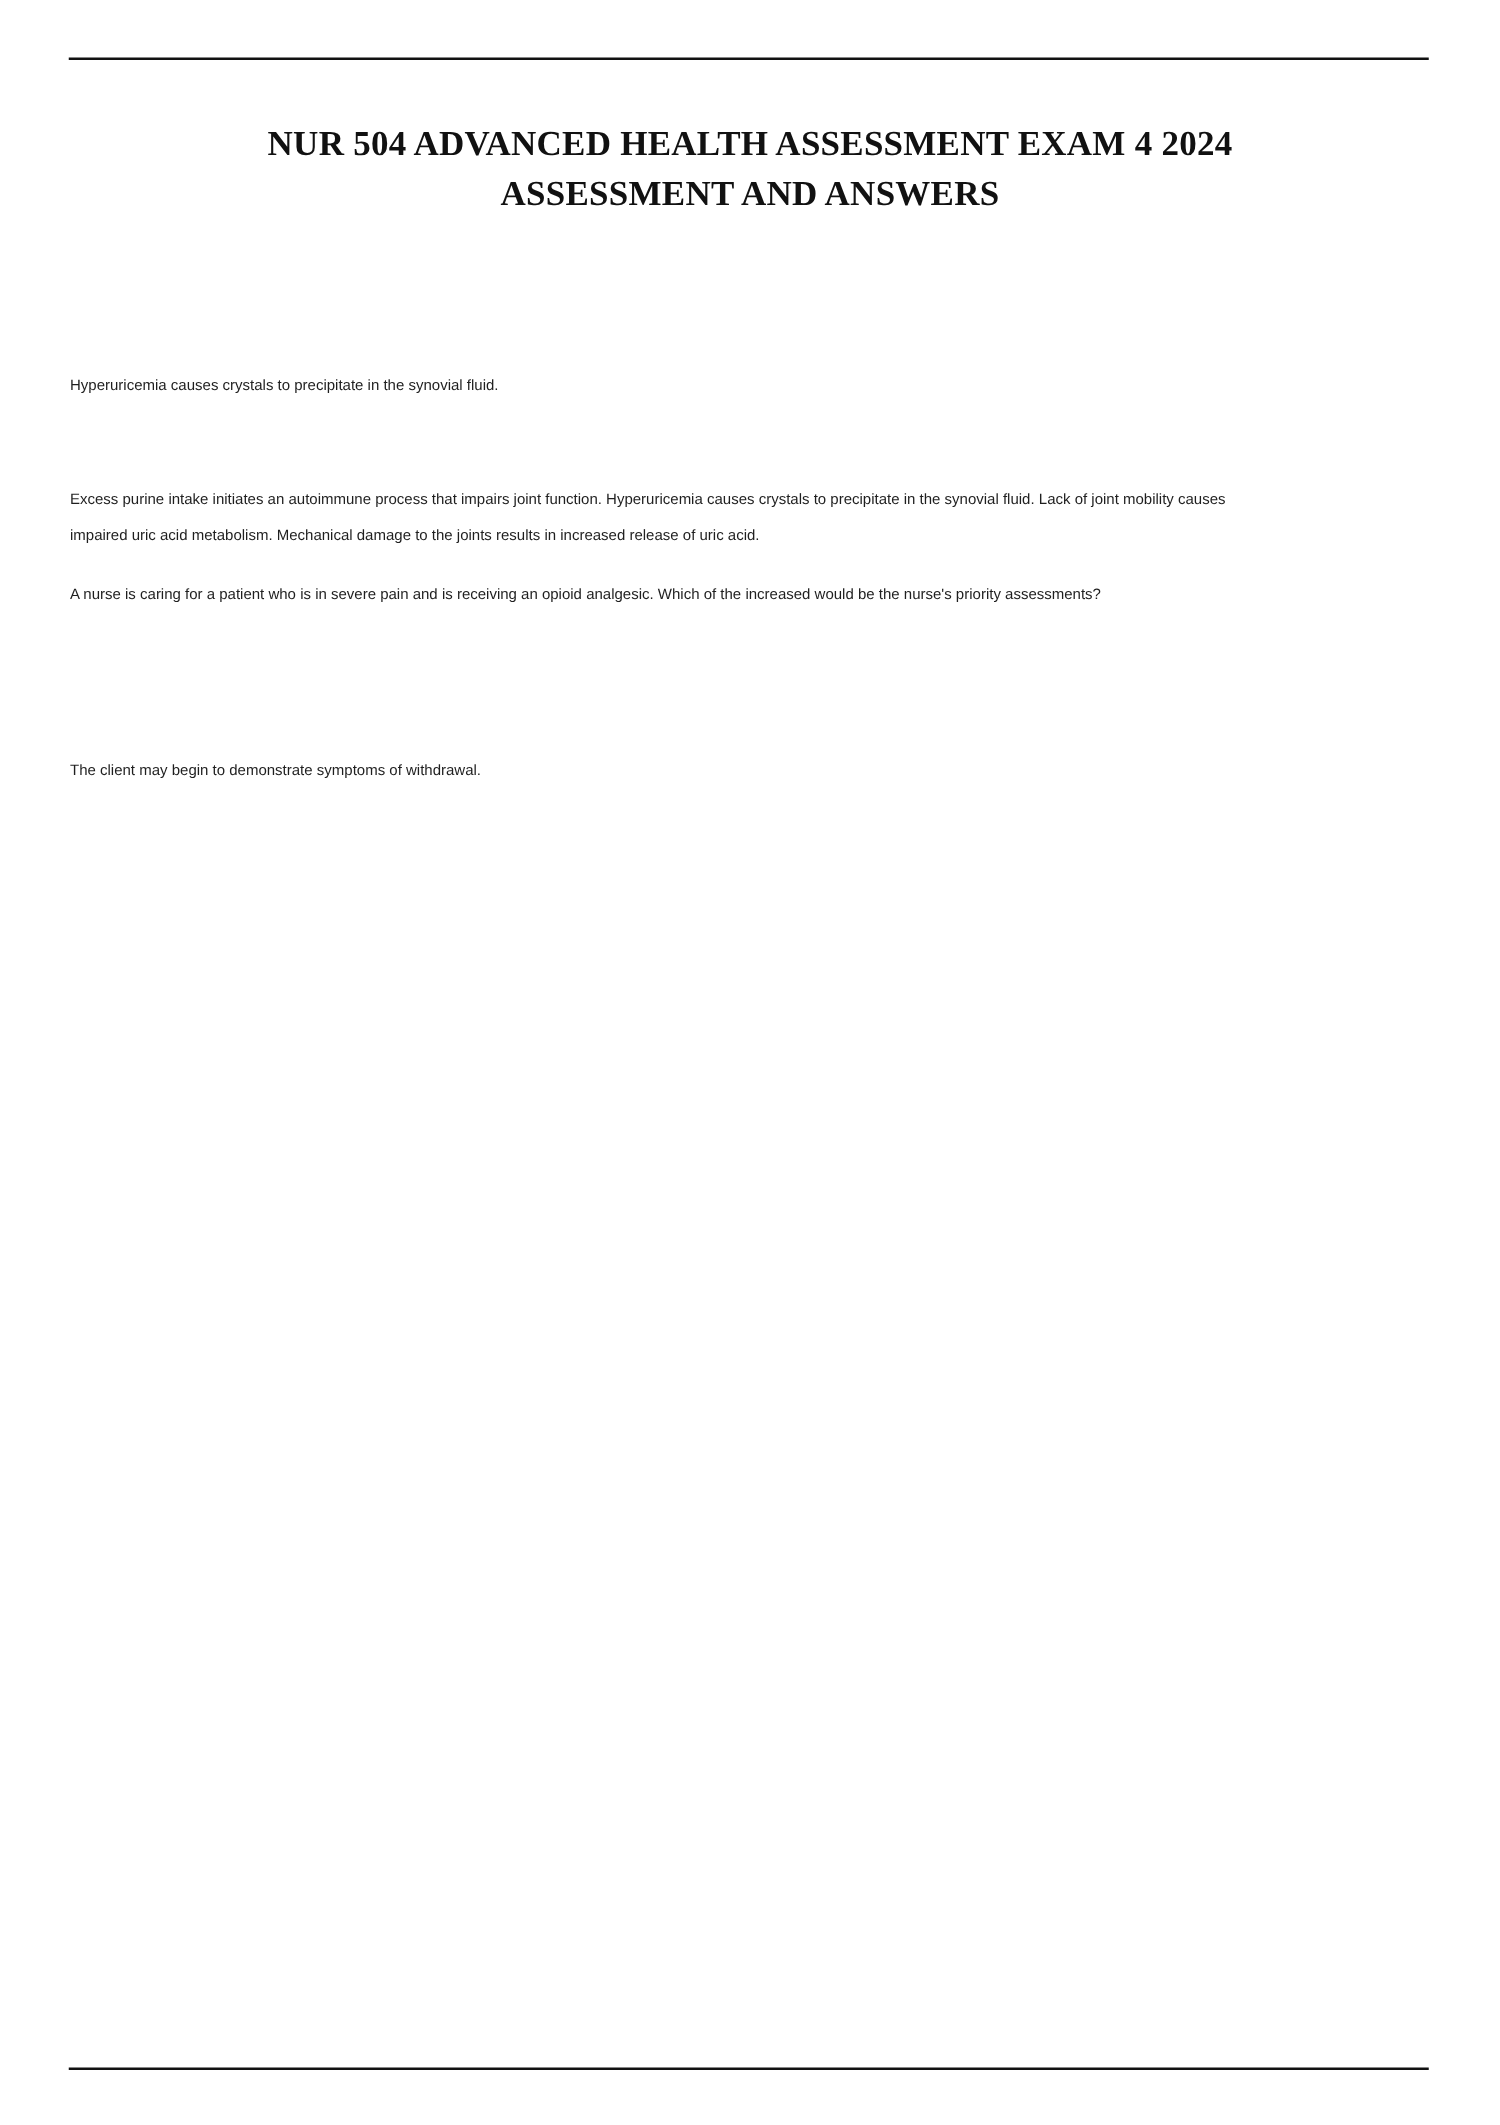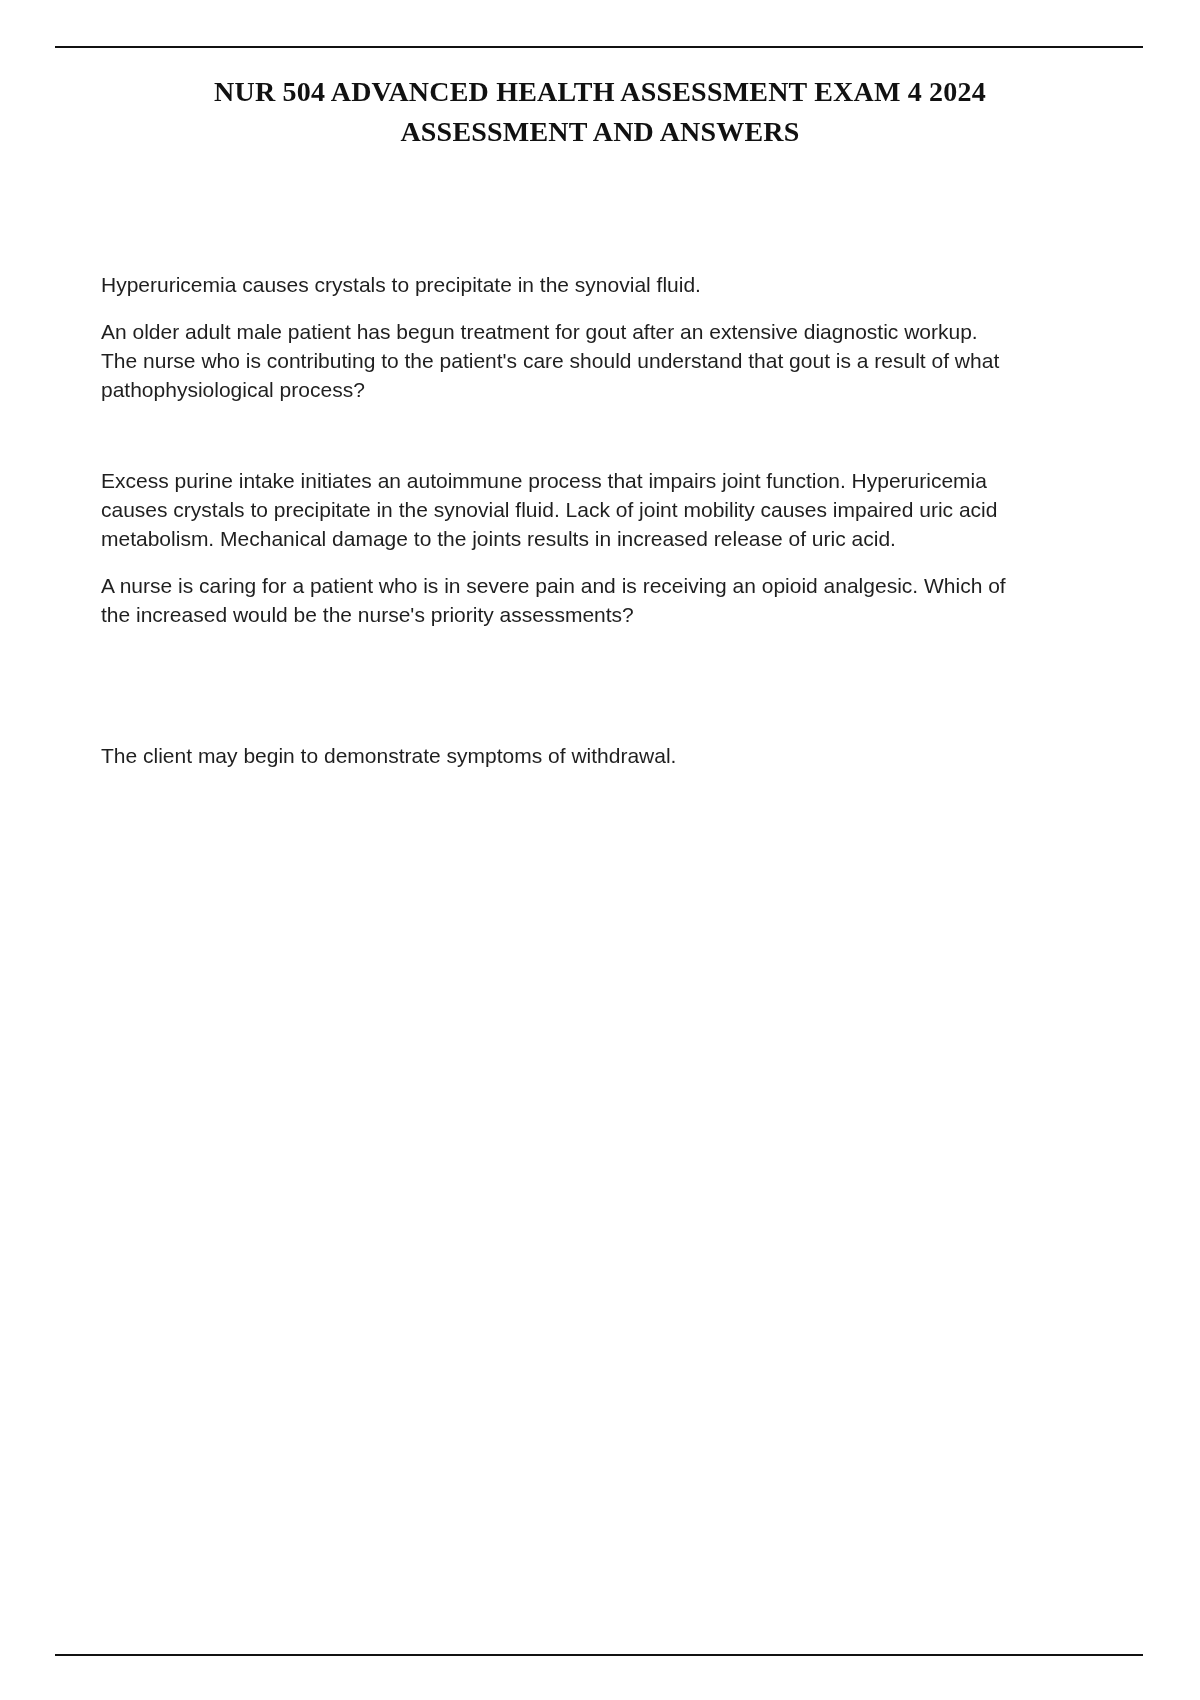--- a/index.html
+++ b/index.html
@@ -21,36 +21,36 @@
     left: 55px;
     right: 57px;
     height: 0;
     border-top: 2px solid #111111;
   }
   .rule-top { top: 46px; }
   .rule-bottom { top: 1654px; }
 
   .doc-title {
     margin: 0;
-    padding-top: 72px;
+    padding-top: 96px;
     text-align: center;
     font-family: "Liberation Serif", "DejaVu Serif", serif;
     font-weight: bold;
     font-size: 28px;
     line-height: 40px;
     color: #111111;
     letter-spacing: 0.2px;
   }
   .doc-title .title-line {
     display: block;
   }
 
   .body-text {
-    margin: 0 192px 0 101px;
-    font-size: 21px;
+    margin: 0 192px 0 56px;
+    font-size: 12px;
     line-height: 29px;
   }
   .body-text p {
     margin: 18px 0 0 0;
   }
   .body-text p.first {
     margin-top: 118px;
   }
   .body-text p.gap-md {
     margin-top: 62px;
@@ -66,21 +66,20 @@
 
   <div class="rule rule-top"></div>
 
   <h1 class="doc-title">
     <span class="title-line">NUR 504 ADVANCED HEALTH ASSESSMENT EXAM 4  2024</span>
     <span class="title-line">ASSESSMENT AND ANSWERS</span>
   </h1>
 
   <div class="body-text">
     <p class="first">Hyperuricemia causes crystals to precipitate in the synovial fluid.</p>
-    <p>An older adult male patient has begun treatment for gout after an extensive diagnostic workup. The nurse who is contributing to the patient's care should understand that gout is a result of what pathophysiological process?</p>
     <p class="gap-md">Excess purine intake initiates an autoimmune process that impairs joint function. Hyperuricemia causes crystals to precipitate in the synovial fluid. Lack of joint mobility causes impaired uric acid metabolism. Mechanical damage to the joints results in increased release of uric acid.</p>
     <p>A nurse is caring for a patient who is in severe pain and is receiving an opioid analgesic. Which of the increased would be the nurse's priority assessments?</p>
     <p class="gap-lg">The client may begin to demonstrate symptoms of withdrawal.</p>
   </div>
 
   <div class="rule rule-bottom"></div>
 
 </div>
 
 </body></html>

